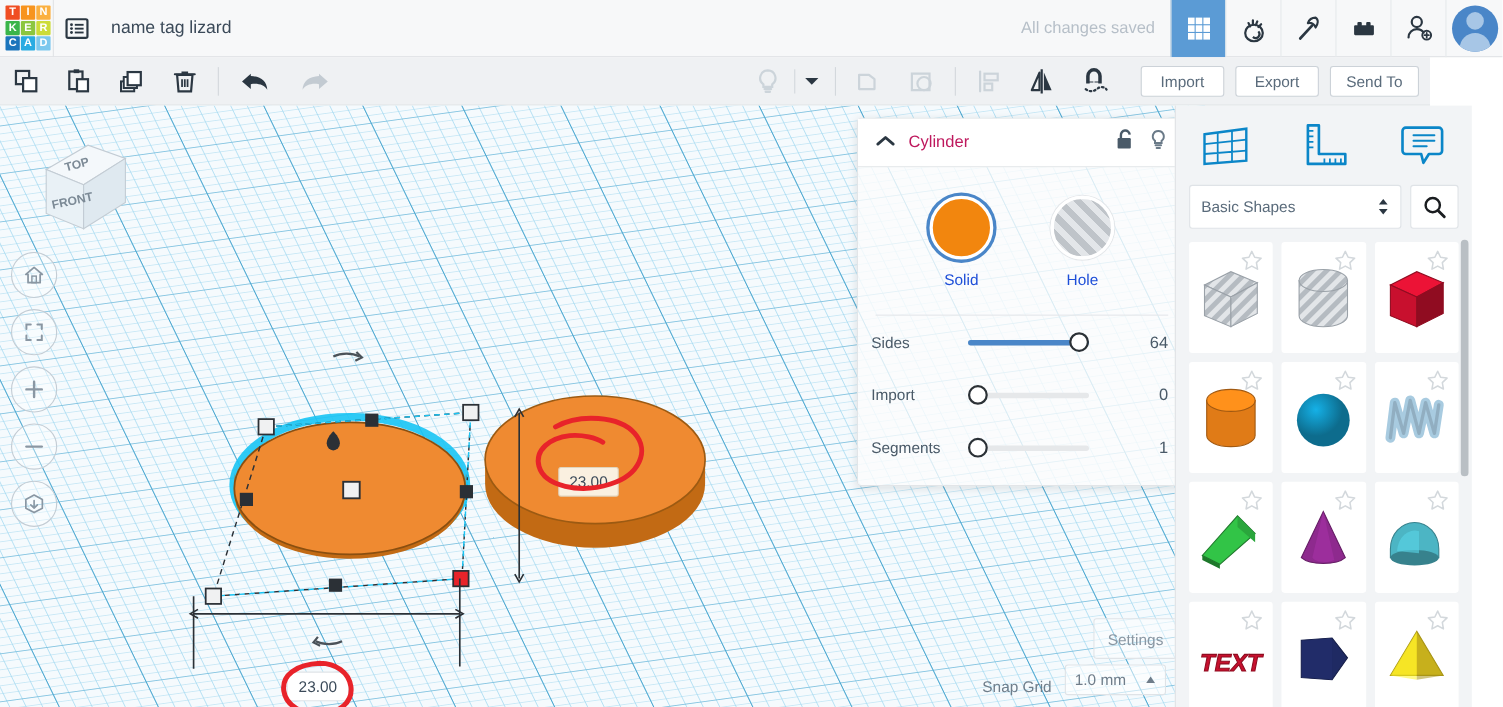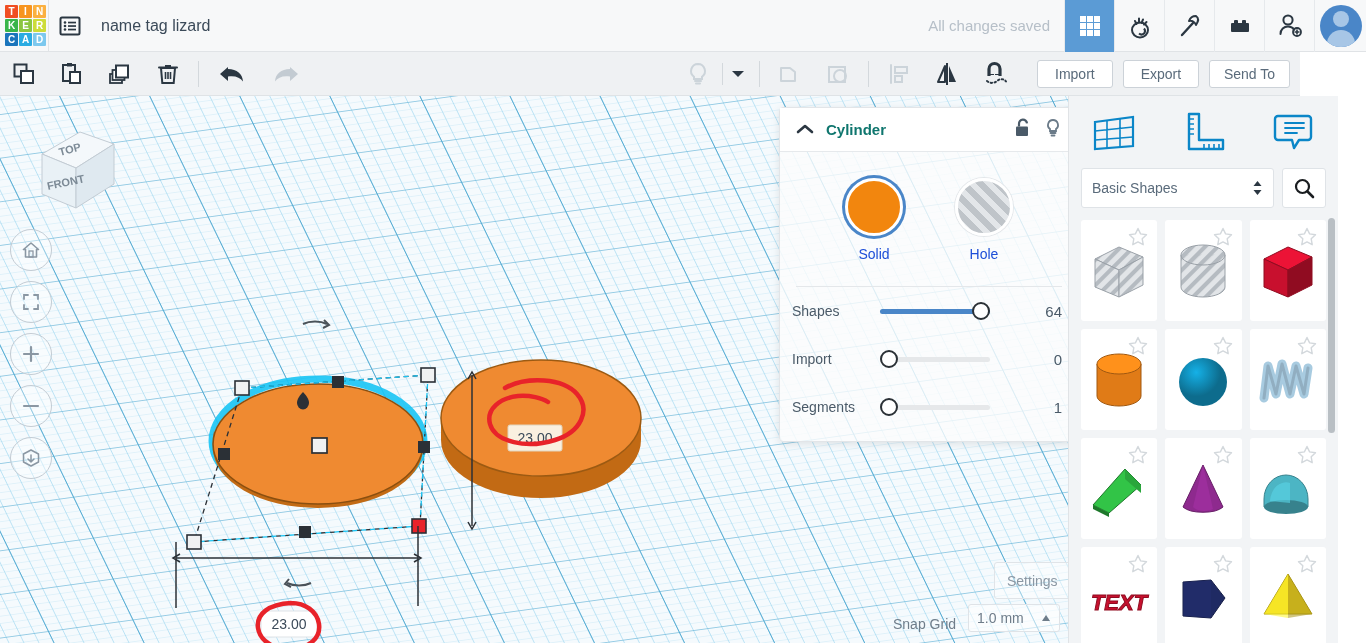--- a/index.html
+++ b/index.html
@@ -78,21 +78,21 @@
 
   
   .cyl-panel {
     position: absolute; left: 779px; top: 107px; width: 300px; height: 335px;
     background: rgba(252,252,253,0.80);
     border: 1px solid #e2e5e8; border-radius: 4px;
     box-shadow: 0 2px 8px rgba(0,0,0,0.10);
   }
   .cyl-head { height: 44px; background: #fff; border-bottom: 1px solid #e6e9ec;
               display: flex; align-items: center; padding: 0 16px; gap: 12px; }
-  .cyl-title { font-size: 15px; font-weight: bold; color: #0f766e; }
+  .cyl-title { font-size: 15px; font-weight: normal; color: #be185d; }
   .swatch-row { display: flex; justify-content: center; gap: 52px;
                 padding: 26px 0 0; }
   .sw-item { text-align: center; }
   .sw-circle { width: 58px; height: 58px; border-radius: 50%; margin: 0 auto; }
   .sw-solid { background: #f2860e; border: 3px solid #fff;
               box-shadow: 0 0 0 3px #4a86c8; }
   .sw-hole { border: 3px solid #fff; box-shadow: 0 0 0 1px #e4e7ea;
              background: repeating-linear-gradient(45deg,#bfc4c9 0 6px,#e3e6e9 6px 12px); }
   .sw-label { font-size: 14px; color: #1d4ed8; margin-top: 10px; }
   .panel-rule { height: 1px; background: #e4e7ea; margin: 24px 16px 0; }
@@ -478,21 +478,21 @@
         <div class="sw-item">
           <div class="sw-circle sw-hole"></div>
           <div class="sw-label">Hole</div>
         </div>
       </div>
 
       <div class="panel-rule"></div>
 
       <div id="slider-list">
           <div class="slider-row">
-            <div class="sl-label">Shapes</div>
+            <div class="sl-label">Sides</div>
             <div class="sl-track">
               <div class="sl-bar"></div>
               <div class="sl-fill" style="width:100%"></div>
               <div class="sl-thumb" style="left:calc(100% - 18px)"></div>
             </div>
             <div class="sl-value">64</div>
           </div>
           <div class="slider-row">
             <div class="sl-label">Import</div>
             <div class="sl-track">

